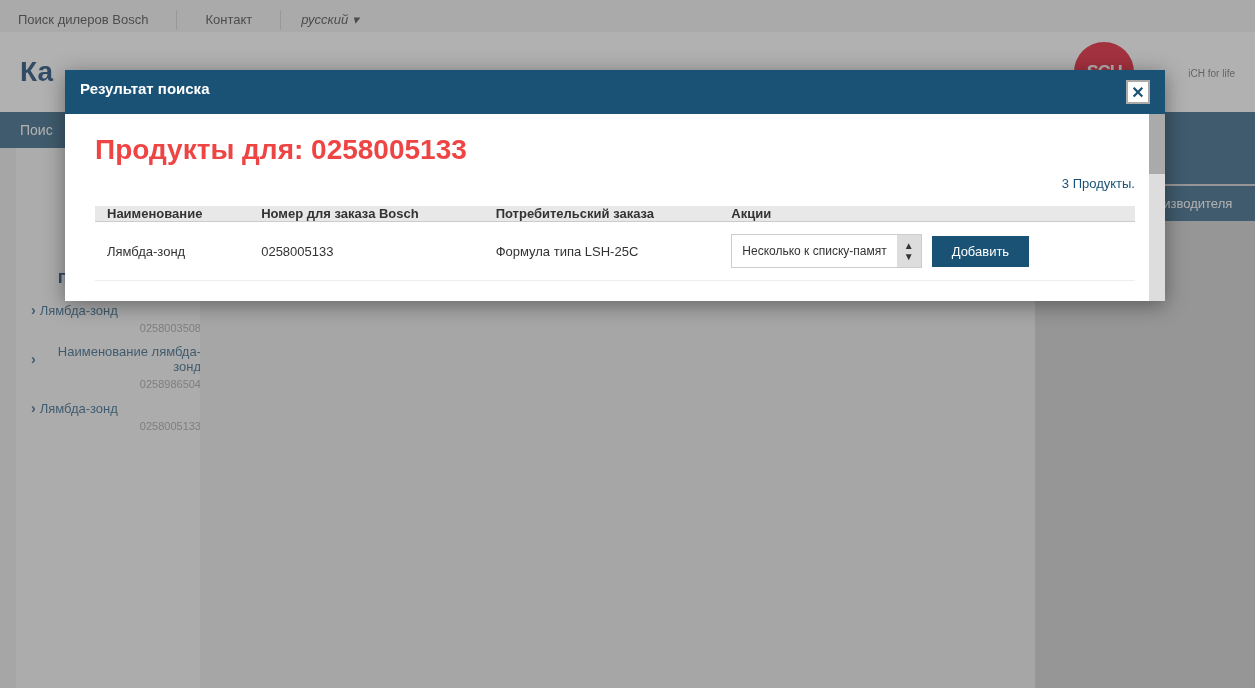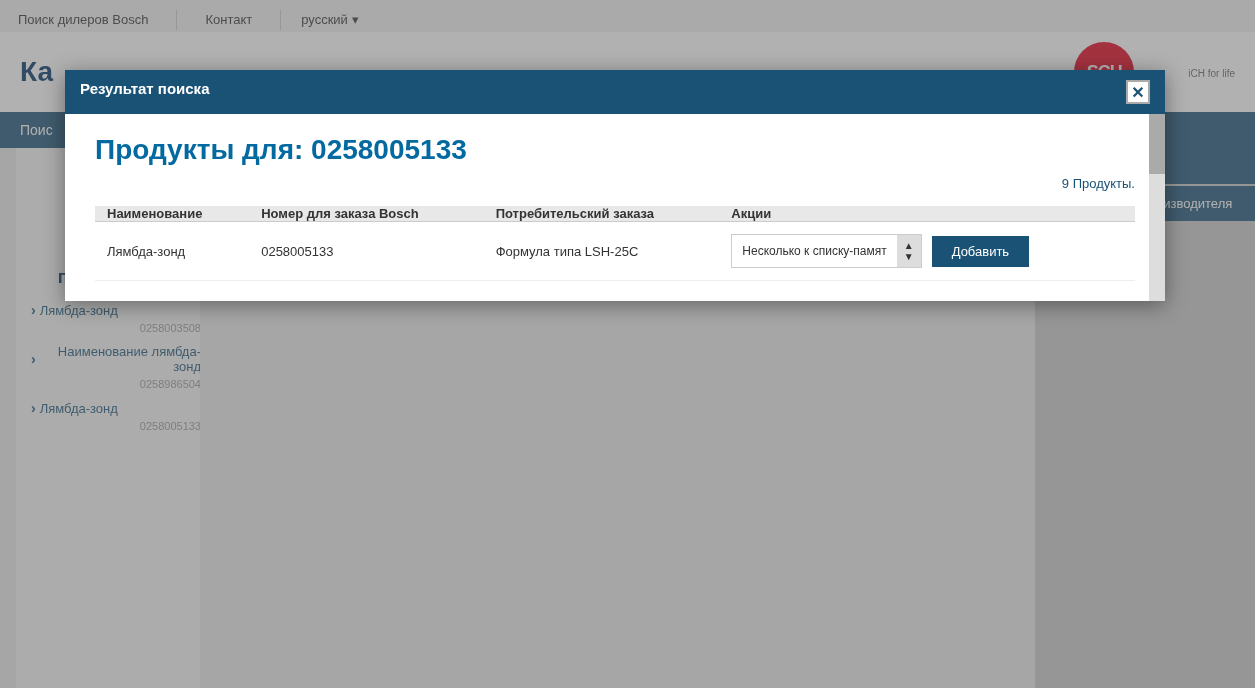--- a/index.html
+++ b/index.html
@@ -46,20 +46,21 @@
       height: 20px;
       background: #ccc;
     }
 
     .lang-selector {
       font-size: 13px;
       color: #333;
       display: flex;
       align-items: center;
       gap: 4px;
+      font-style: italic;
     }
 
     
     .header-area {
       position: absolute;
       top: 32px; left: 0; right: 0;
       height: 80px;
       background: #fff;
       display: flex;
       align-items: center;
@@ -293,21 +294,21 @@
       cursor: pointer;
     }
 
     .modal-body {
       padding: 20px 30px;
     }
 
     .modal-product-title {
       font-size: 28px;
       font-weight: bold;
-      color: #0369a1;
+      color: #ef4444;
       margin-bottom: 10px;
     }
 
     .modal-scrollbar-right {
       position: absolute;
       right: 0; top: 44px; bottom: 0;
       width: 16px;
       background: #ddd;
     }
 
@@ -455,21 +456,21 @@
     <div class="modal-close">✕</div>
   </div>
 
   <div class="modal-scrollbar-right">
     <div class="modal-scroll-thumb"></div>
   </div>
 
   <div class="modal-body">
     <div class="modal-product-title">Продукты для: 0258005133</div>
 
-    <div class="product-count">9 Продукты.</div>
+    <div class="product-count">3 Продукты.</div>
 
     <table class="result-table">
       <thead>
         <tr>
           <th>Наименование</th>
           <th>Номер для заказа Bosch</th>
           <th>Потребительский заказа</th>
           <th>Акции</th>
         </tr>
       </thead>

